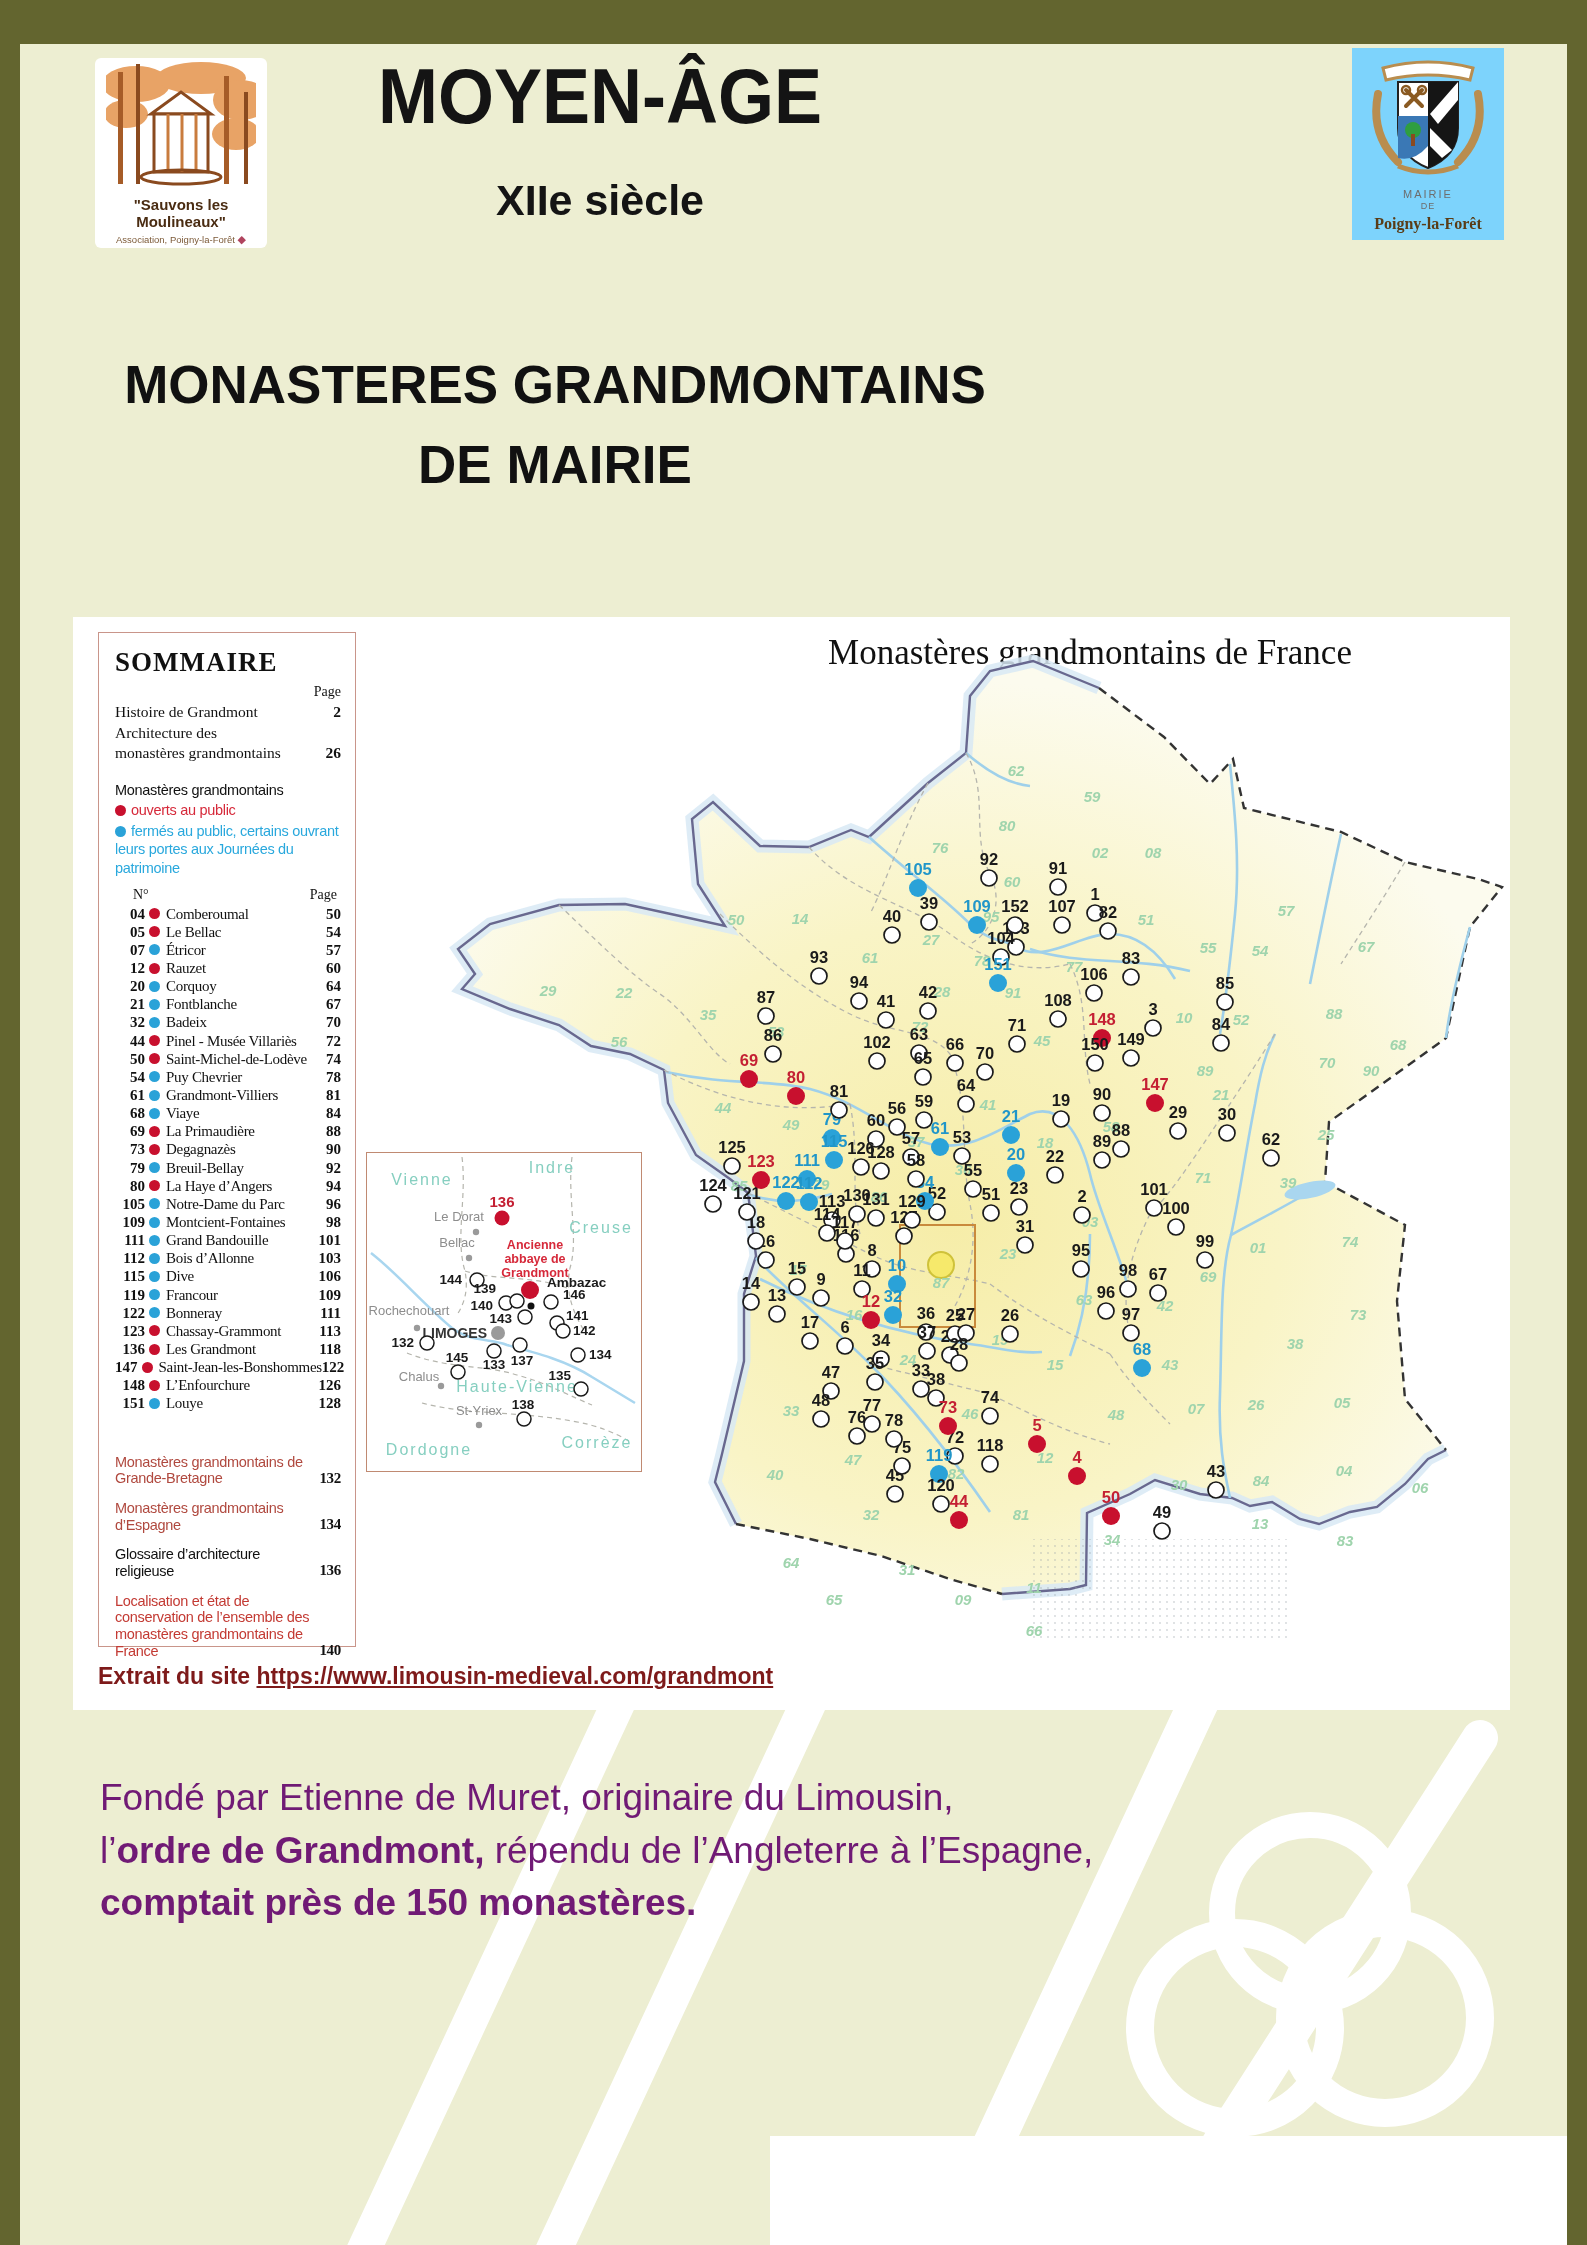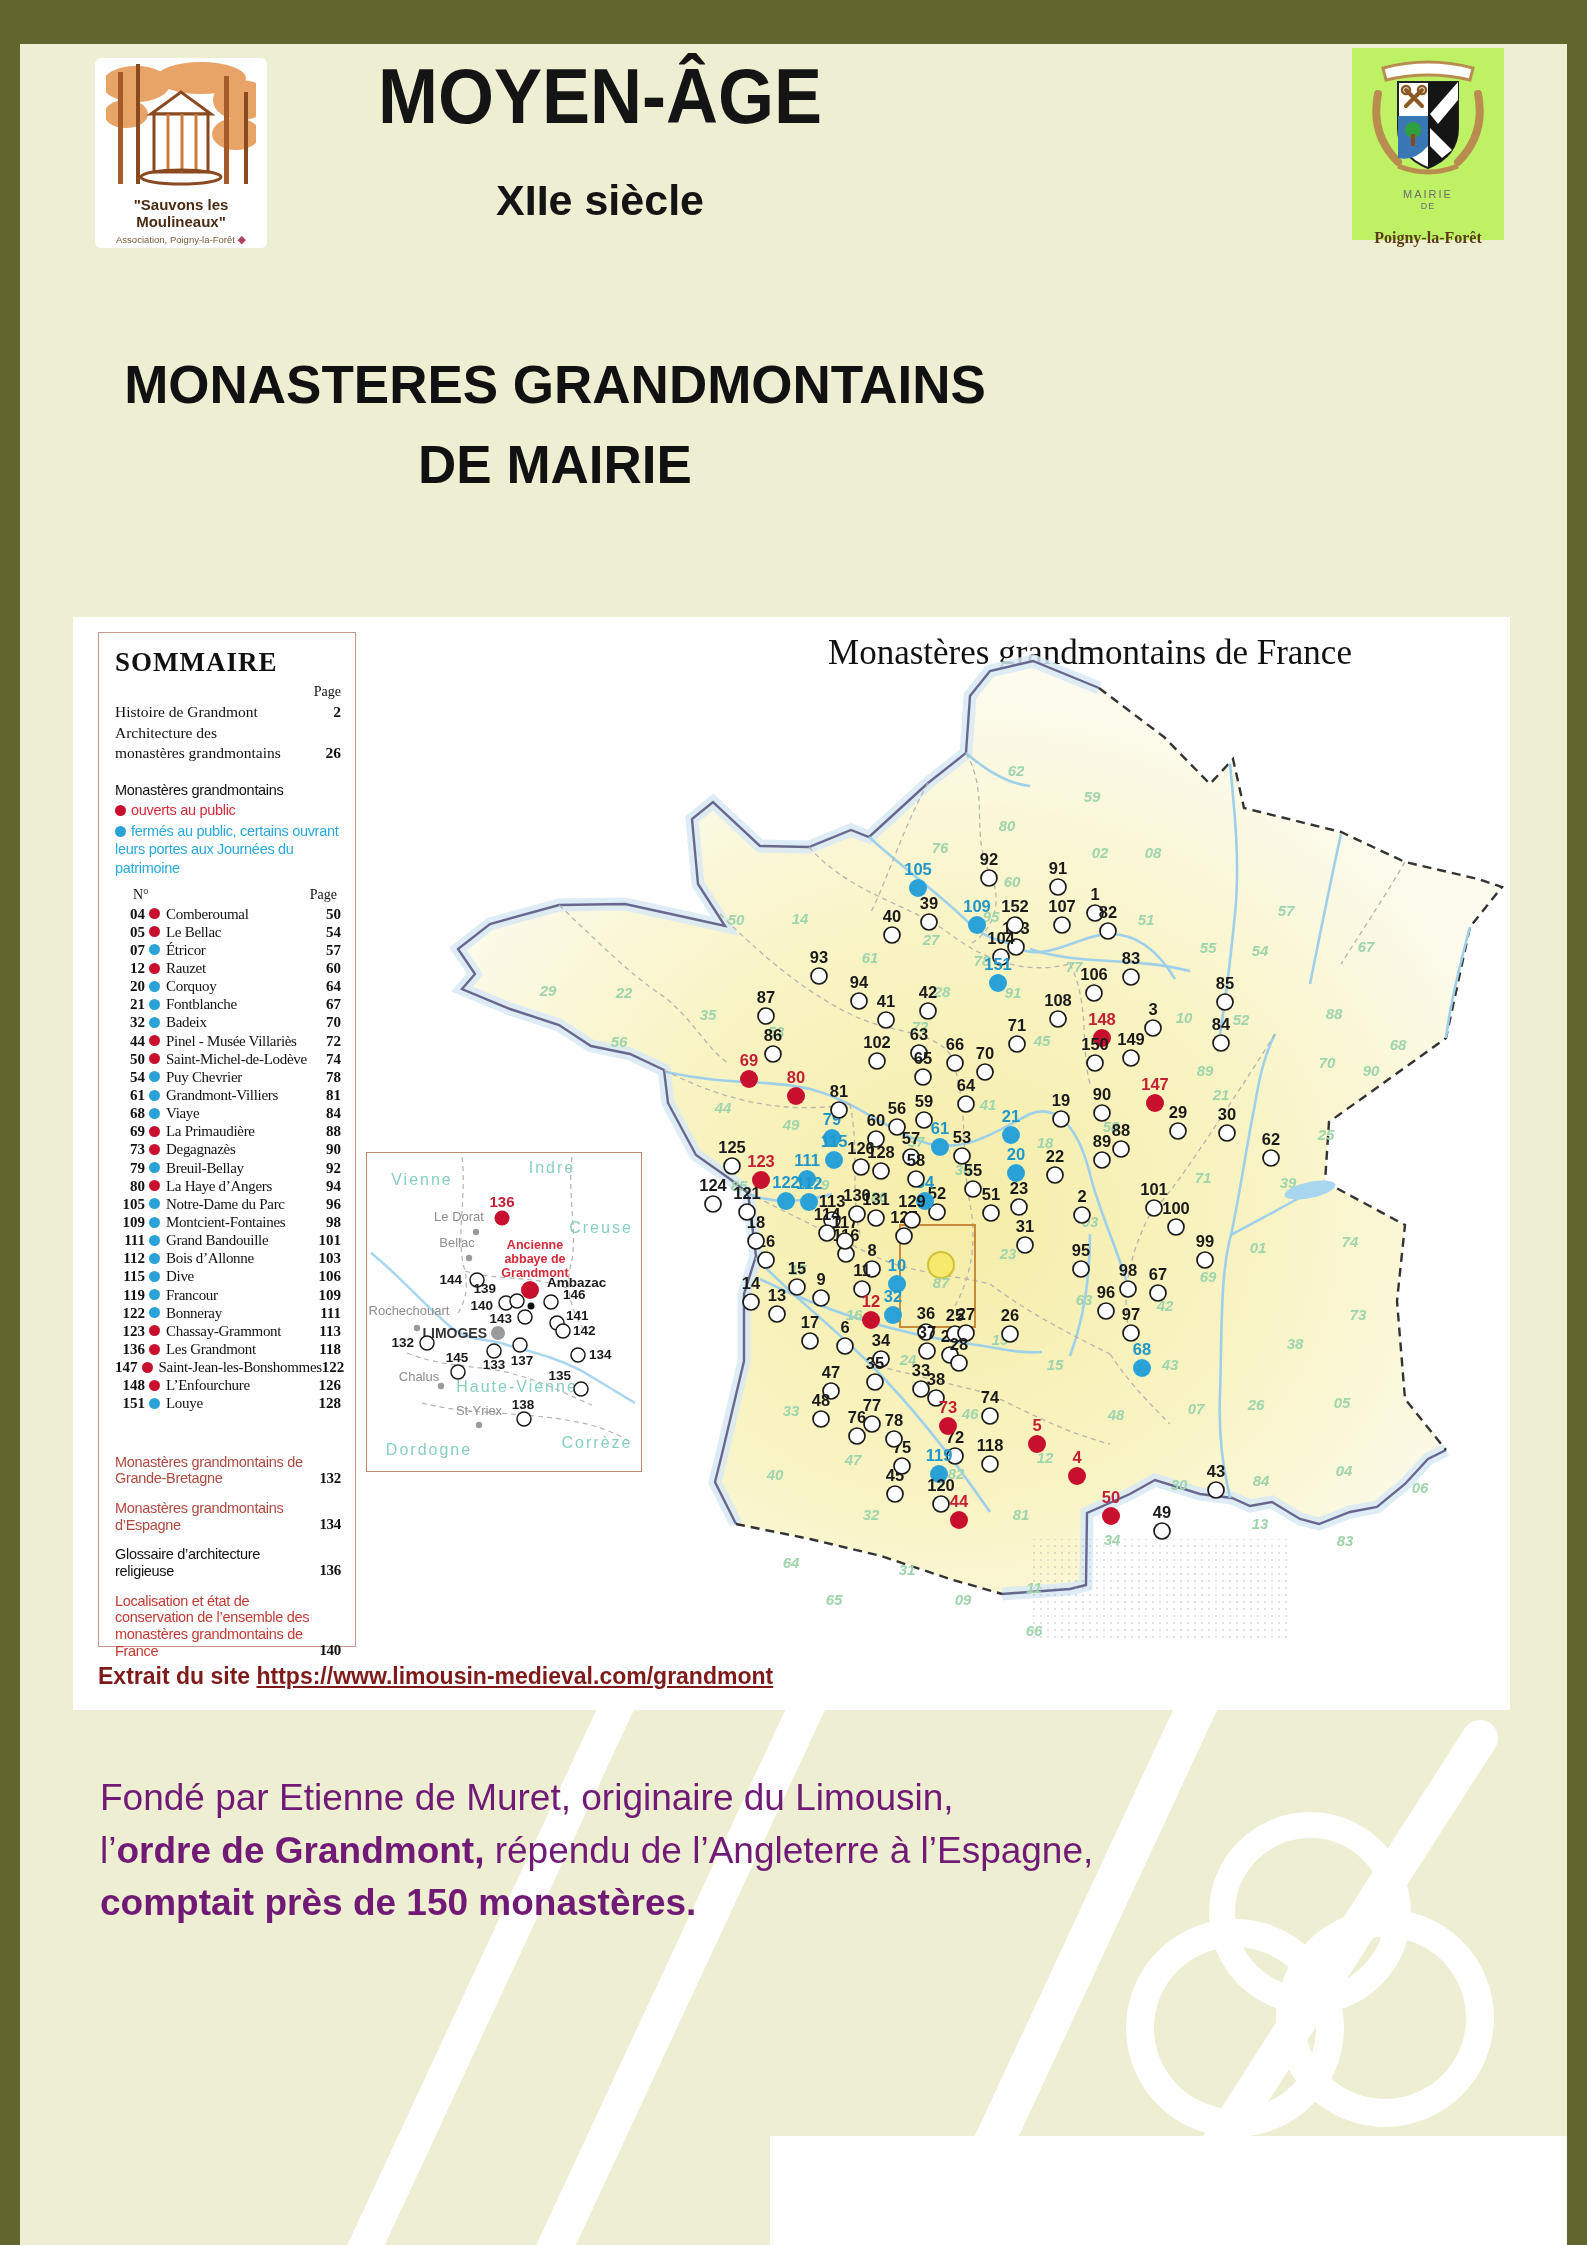--- a/index.html
+++ b/index.html
@@ -8,25 +8,25 @@
   .frame{position:absolute;background:#63652f;z-index:5;}
   #frame-top{left:0;top:0;width:1587px;height:44px;}
   #frame-left{left:0;top:0;width:20px;height:2245px;}
   #frame-right{left:1567px;top:0;width:20px;height:2245px;}
 
   
   .logo-left{position:absolute;left:95px;top:58px;width:172px;height:190px;background:#fff;
              border-radius:6px;z-index:6;text-align:center;padding-top:4px;box-sizing:border-box;}
   .logo-left .cap{font-size:15px;font-weight:700;color:#4a2c12;margin-top:2px;}
   .logo-left .sub{font-size:9.5px;color:#7c5a38;margin-top:3px;}
-  .logo-right{position:absolute;left:1352px;top:48px;width:152px;height:192px;background:#bef264;
+  .logo-right{position:absolute;left:1352px;top:48px;width:152px;height:192px;background:#7dd3fc;
               z-index:6;text-align:center;padding-top:6px;box-sizing:border-box;}
   .logo-right .m1{font-size:11px;letter-spacing:2px;color:#6d6d6d;margin-top:2px;}
   .logo-right .m2{font-size:9px;letter-spacing:1px;color:#6d6d6d;margin-top:1px;}
-  .logo-right .m3{font-family:"Liberation Serif",serif;font-weight:700;font-size:16px;color:#5a3c16;margin-top:18px;}
+  .logo-right .m3{font-family:"Liberation Serif",serif;font-weight:700;font-size:16px;color:#5a3c16;margin-top:4px;}
   .title-block{position:absolute;left:30px;top:52px;width:1140px;text-align:center;z-index:6;}
   .title-block h1{margin:0;font-size:72px;font-weight:800;letter-spacing:0px;color:#141414;
                   transform:scaleY(1.08);transform-origin:top;}
   .title-block .sub{margin-top:42px;font-size:43px;font-weight:800;color:#141414;}
   .heading{position:absolute;left:0px;top:345px;width:1110px;text-align:center;z-index:6;
            font-size:53px;font-weight:800;color:#111;line-height:1.5;}
 
   
   .panel{position:absolute;left:73px;top:617px;width:1437px;height:1093px;background:#fff;z-index:6;}
   .map-title{position:absolute;right:110px;top:16px;width:620px;text-align:center;

